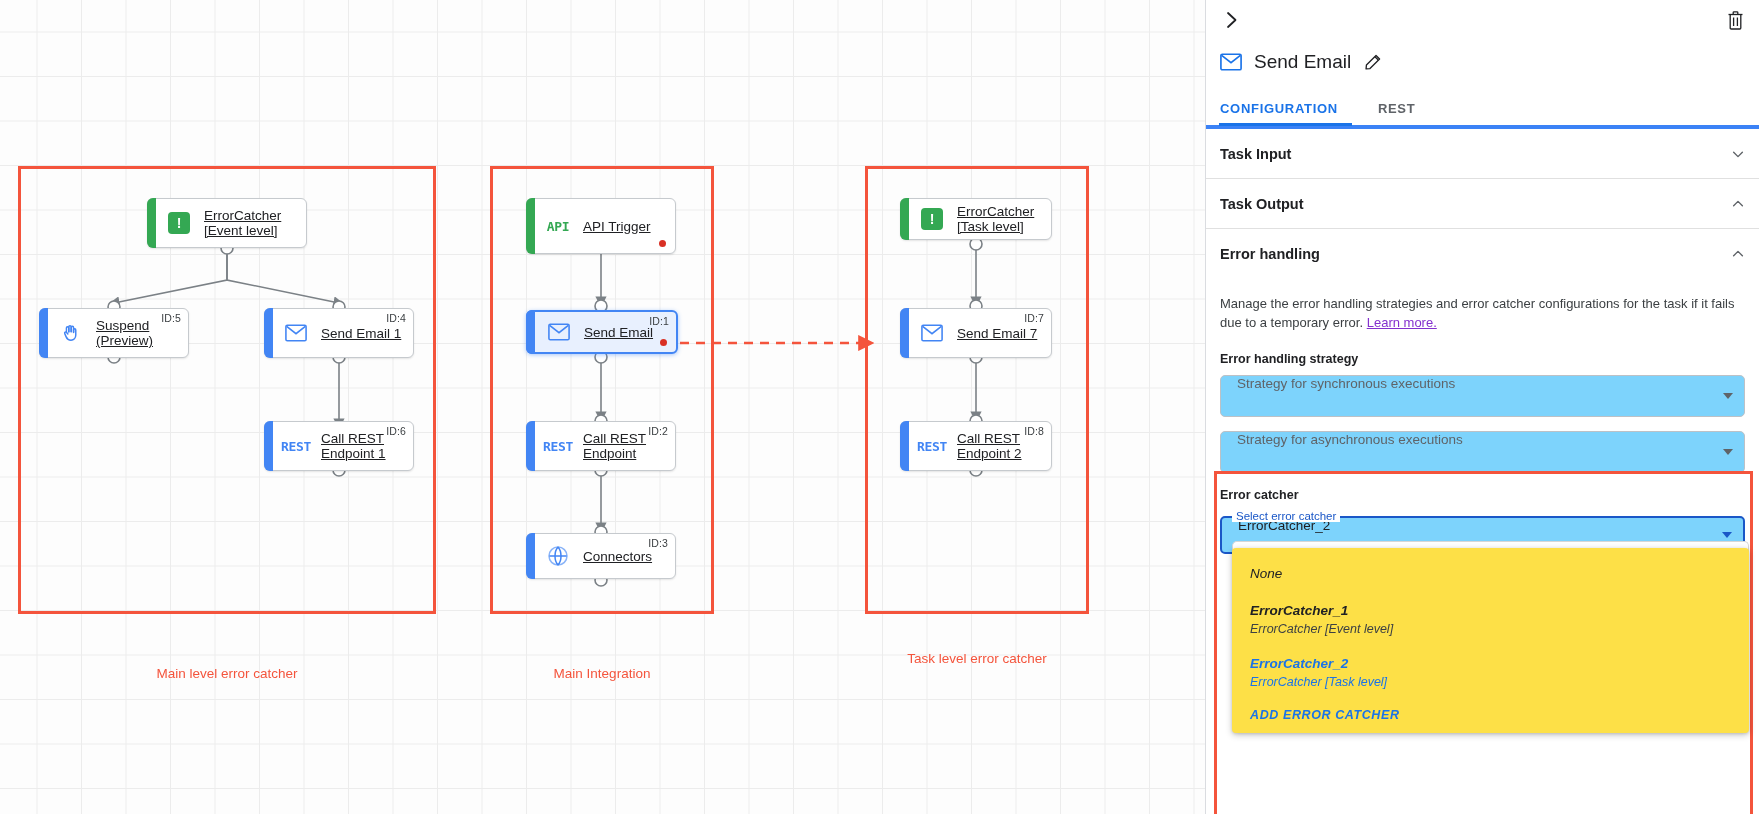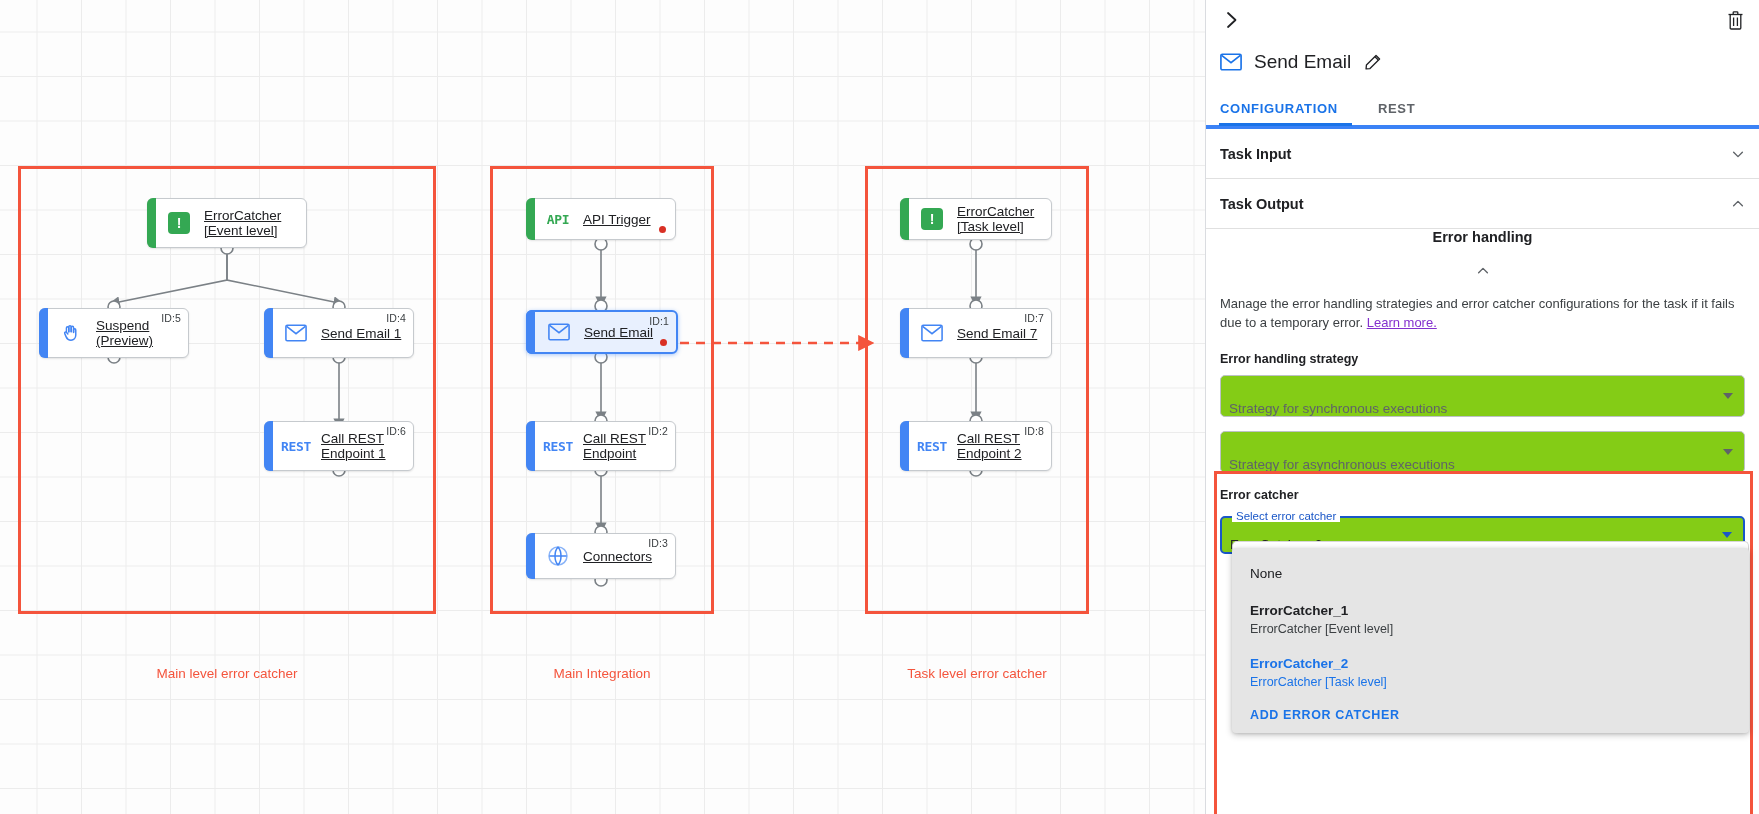--- a/index.html
+++ b/index.html
@@ -164,24 +164,24 @@
   }
   .learnmore{color:#8430ce;text-decoration:underline;cursor:pointer;}
   .fieldlabel{
     font-size:12.5px;color:#202124;font-weight:bold;margin-top:20px;margin-bottom:9px;
   }
 
   .select{
     position:relative;
     height:42px;box-sizing:border-box;
     border:1px solid #bdc1c6;border-radius:5px;
-    display:flex;align-items:flex-end;
-    padding:0 8px;
+    display:flex;align-items:flex-start;
+    padding:0 16px;
     font-size:13.5px;color:#5f6368;
-    background:#84cc16;cursor:pointer;
+    background:#7dd3fc;cursor:pointer;
   }
   .select .caret{
     position:absolute;right:11px;top:50%;transform:translateY(-50%);
     width:0;height:0;border-left:5px solid transparent;border-right:5px solid transparent;
     border-top:6px solid #5f6368;
   }
 
   
   .ec-box{
     position:absolute;left:8px;right:6px;top:471px;bottom:-3px;
@@ -197,25 +197,26 @@
   .select.focused .caret{border-top-color:#1a57c7;}
   .floating-label{
     position:absolute;left:10px;top:-8px;
     background:#fff;padding:0 4px;
     font-size:11.5px;color:#1a57c7;
     z-index:2;
   }
 
   .dropdown-menu{
     position:absolute;left:26px;right:10px;top:548px;
-    background:#e5e5e5;
+    background:#fde047;
     border-radius:4px;
     box-shadow:0 2px 7px rgba(0,0,0,.22), 0 1px 3px rgba(0,0,0,.12);
     padding:10px 0 8px 0;
     z-index:30;
+    font-style:italic;
   }
   .dd-item{
     padding:6px 18px;cursor:pointer;
   }
   .dd-item .t1{font-size:13.5px;color:#202124;line-height:19px;}
   .dd-item .t1.bold{font-weight:bold;}
   .dd-item .t2{font-size:12.5px;color:#3c4043;line-height:18px;}
   .dd-item.sel .t1{color:#1a73e8;font-weight:bold;}
   .dd-item.sel .t2{color:#1a73e8;}
   .dd-action{
@@ -285,21 +286,21 @@
       <circle cx="976" cy="470" r="6"></circle>
     </g>
   </svg>
 
   <div class="group-frame" style="left:18px;top:166px;width:418px;height:448px;"></div>
   <div class="group-frame" style="left:490px;top:166px;width:224px;height:448px;"></div>
   <div class="group-frame" style="left:865px;top:166px;width:224px;height:448px;"></div>
 
   <div class="group-label" style="left:18px;top:666px;width:418px;">Main level error catcher</div>
   <div class="group-label" style="left:490px;top:666px;width:224px;">Main Integration</div>
-  <div class="group-label" style="left:865px;top:666px;width:224px;">Task level error catcher</div>
+  <div class="group-label" style="left:865px;top:651px;width:224px;">Task level error catcher</div>
 
   <div class="node green" style="left:147px;top:198px;width:160px;height:50px;">
     <span class="stripe"></span>
     <span class="ic">
       <span class="ic-ec">!</span>
     </span>
     <span class="lbl">ErrorCatcher
 [Event level]</span>
   </div>
 
@@ -333,21 +334,21 @@
   <div class="node blue" style="left:264px;top:421px;width:150px;height:50px;">
     <span class="stripe"></span>
     <span class="ic">
       <span class="ic-text rest">REST</span>
     </span>
     <span class="lbl">Call REST
 Endpoint 1</span>
     <span class="idtag">ID:6</span>
   </div>
 
-  <div class="node green" style="left:526px;top:198px;width:150px;height:42px;">
+  <div class="node green" style="left:526px;top:198px;width:150px;height:56px;">
     <span class="stripe"></span>
     <span class="ic">
       <span class="ic-text api">API</span>
     </span>
     <span class="lbl">API Trigger</span>
     <span class="errdot"></span>
   </div>
 
   <div class="node blue selected" style="left:526px;top:310px;width:152px;height:44px;">
     <span class="stripe"></span>
@@ -469,21 +470,21 @@
 
   <div class="accordion">
     <span class="atitle">Task Output</span>
     <span class="chev">
       <svg width="14" height="14" viewBox="0 0 16 16" fill="none" stroke="#5f6368" stroke-width="1.6" stroke-linecap="round" stroke-linejoin="round">
         <path d="M3 10 L8 5 L13 10"></path>
       </svg>
     </span>
   </div>
 
-  <div class="accordion" style="border-bottom:none;flex-direction:column;">
+  <div class="accordion" style="border-bottom:none;">
     <span class="atitle">Error handling</span>
     <span class="chev">
       <svg width="14" height="14" viewBox="0 0 16 16" fill="none" stroke="#5f6368" stroke-width="1.6" stroke-linecap="round" stroke-linejoin="round">
         <path d="M3 10 L8 5 L13 10"></path>
       </svg>
     </span>
   </div>
 
   <div class="section-body">
     <div class="helptext">

